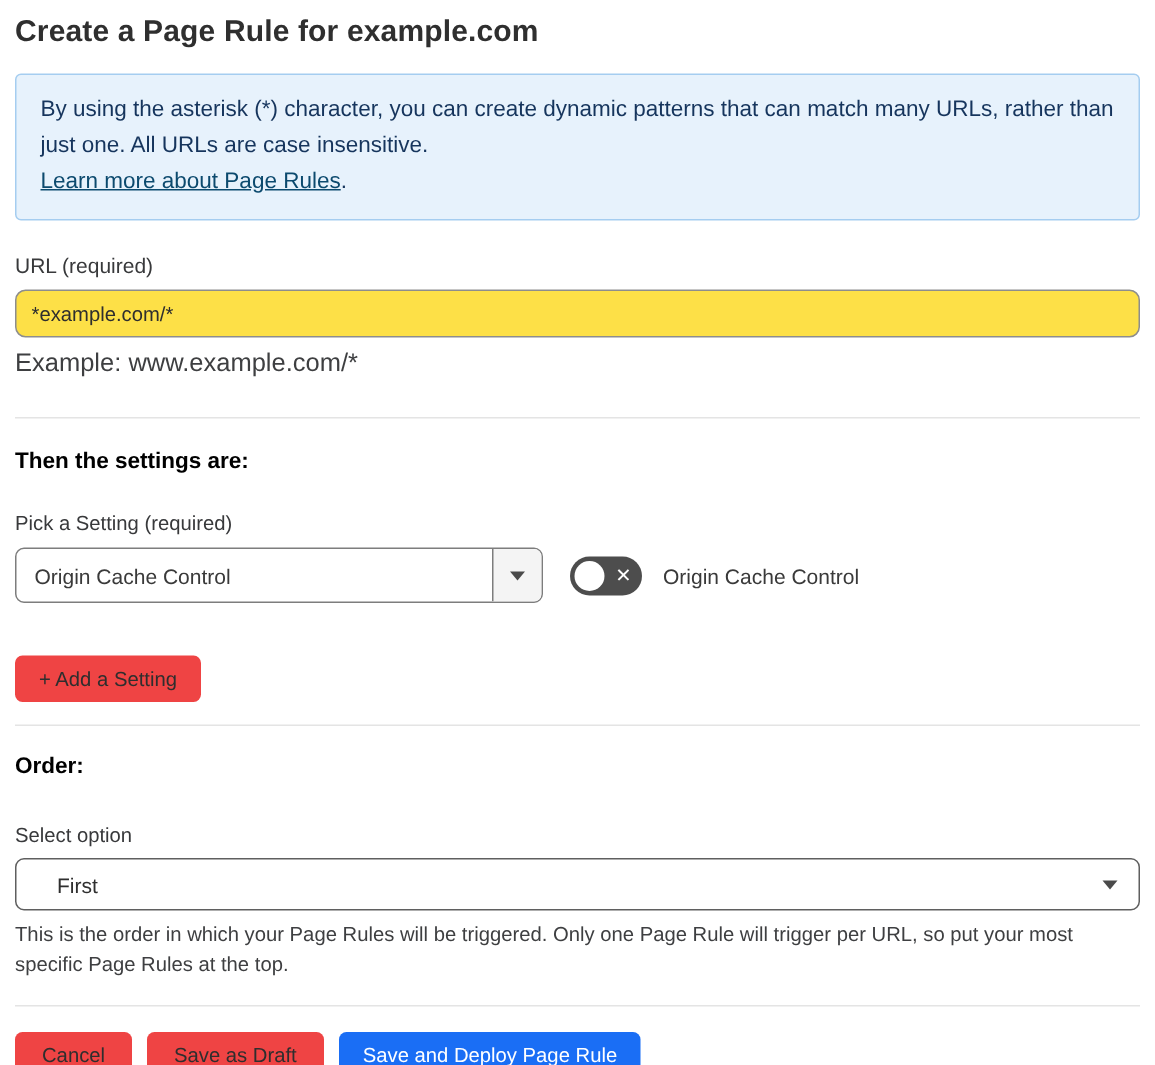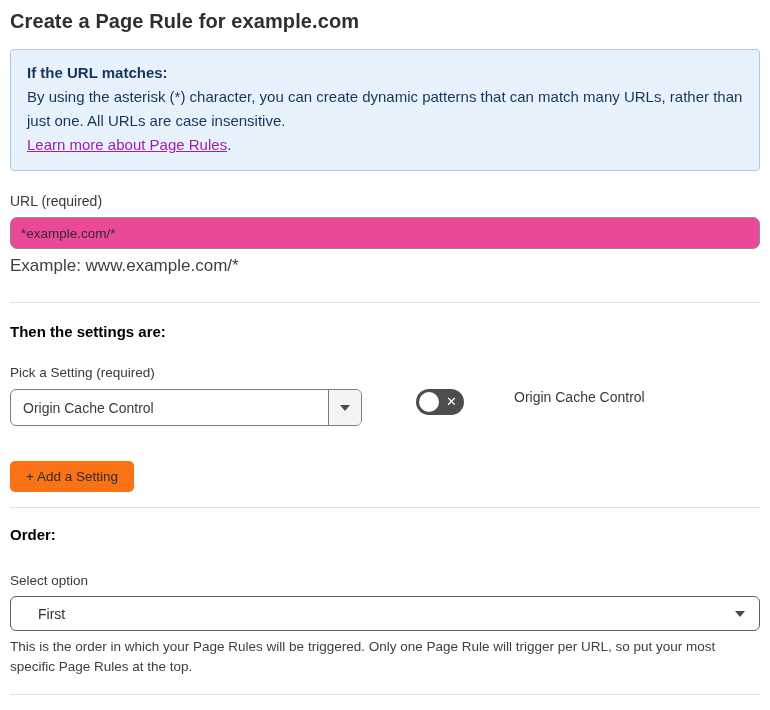--- a/index.html
+++ b/index.html
@@ -26,40 +26,40 @@
     background: #e7f2fc;
     border: 1px solid #a5cdf0;
     border-radius: 4px;
     padding: 11px 16px 13px 16px;
     color: #16355d;
     font-size: 15px;
     line-height: 24px;
   }
   .info-box .info-heading { font-weight: bold; }
   .info-box a.learn-link {
-    color: #a21caf;
+    color: #0c4a6e;
     text-decoration: underline;
     cursor: pointer;
   }
 
   .field-label { font-size: 14px; color: #38393b; }
 
   .url-label { margin-top: 22px; }
 
   .url-input {
     margin-top: 8px;
     width: 750px;
     height: 32px;
     border: 1px solid #8d8d8d;
     border-radius: 7px;
     padding: 0 10px;
     font-size: 13.5px;
     color: #2e2e2e;
     font-family: "Liberation Sans", sans-serif;
-    background: #ec4899;
+    background: #fde047;
     outline: none;
     display: block;
   }
   .url-helper {
     margin-top: 7px;
     font-size: 17px;
     color: #3e3f41;
   }
 
   .divider {
@@ -76,22 +76,21 @@
     font-weight: bold;
     color: #000000;
     margin-top: 20px;
   }
 
   .pick-label { margin-top: 25px; font-size: 13.5px; }
 
   .setting-row {
     margin-top: 9px;
     display: flex;
-    align-items: flex-start;
-    gap: 36px;
+    align-items: center;
   }
   .select-box {
     display: flex;
     align-items: stretch;
     border: 1px solid #7d7d7d;
     border-radius: 6px;
     background: #fff;
     height: 37px;
     overflow: hidden;
     cursor: pointer;
@@ -155,21 +154,21 @@
   .btn {
     border: none;
     border-radius: 5px;
     height: 31px;
     font-size: 13.5px;
     font-family: "Liberation Sans", sans-serif;
     cursor: pointer;
     padding: 0 16px;
     color: #2e2e2e;
   }
-  .btn.gray { background: #f97316; }
+  .btn.gray { background: #ef4444; }
   .btn.blue { background: #1a6ef5; color: #ffffff; }
 
   .add-setting-btn { margin-top: 35px; display: inline-block; }
 
   .order-heading { margin-top: 18px; }
   .order-label { margin-top: 30px; font-size: 13.5px; }
 
   .order-select {
     margin-top: 8px;
     width: 750px;
@@ -210,21 +209,20 @@
   .footer-row .btn.gray { padding: 0 18px; }
 </style>
 </head>
 <body>
 
 <div class="container">
 
   <div class="page-title">Create a Page Rule for example.com</div>
 
   <div class="info-box">
-    <div class="info-heading">If the URL matches:</div>
     <div class="info-body">By using the asterisk (*) character, you can create dynamic patterns that can match many URLs, rather than just one. All URLs are case insensitive.</div>
     <div>
       <a class="learn-link">Learn more about Page Rules</a><span>.</span>
     </div>
   </div>
 
   <div class="field-label url-label">URL (required)</div>
   <input class="url-input" type="text" value="*example.com/*" style="">
   <div class="url-helper">Example: www.example.com/*</div>
 

